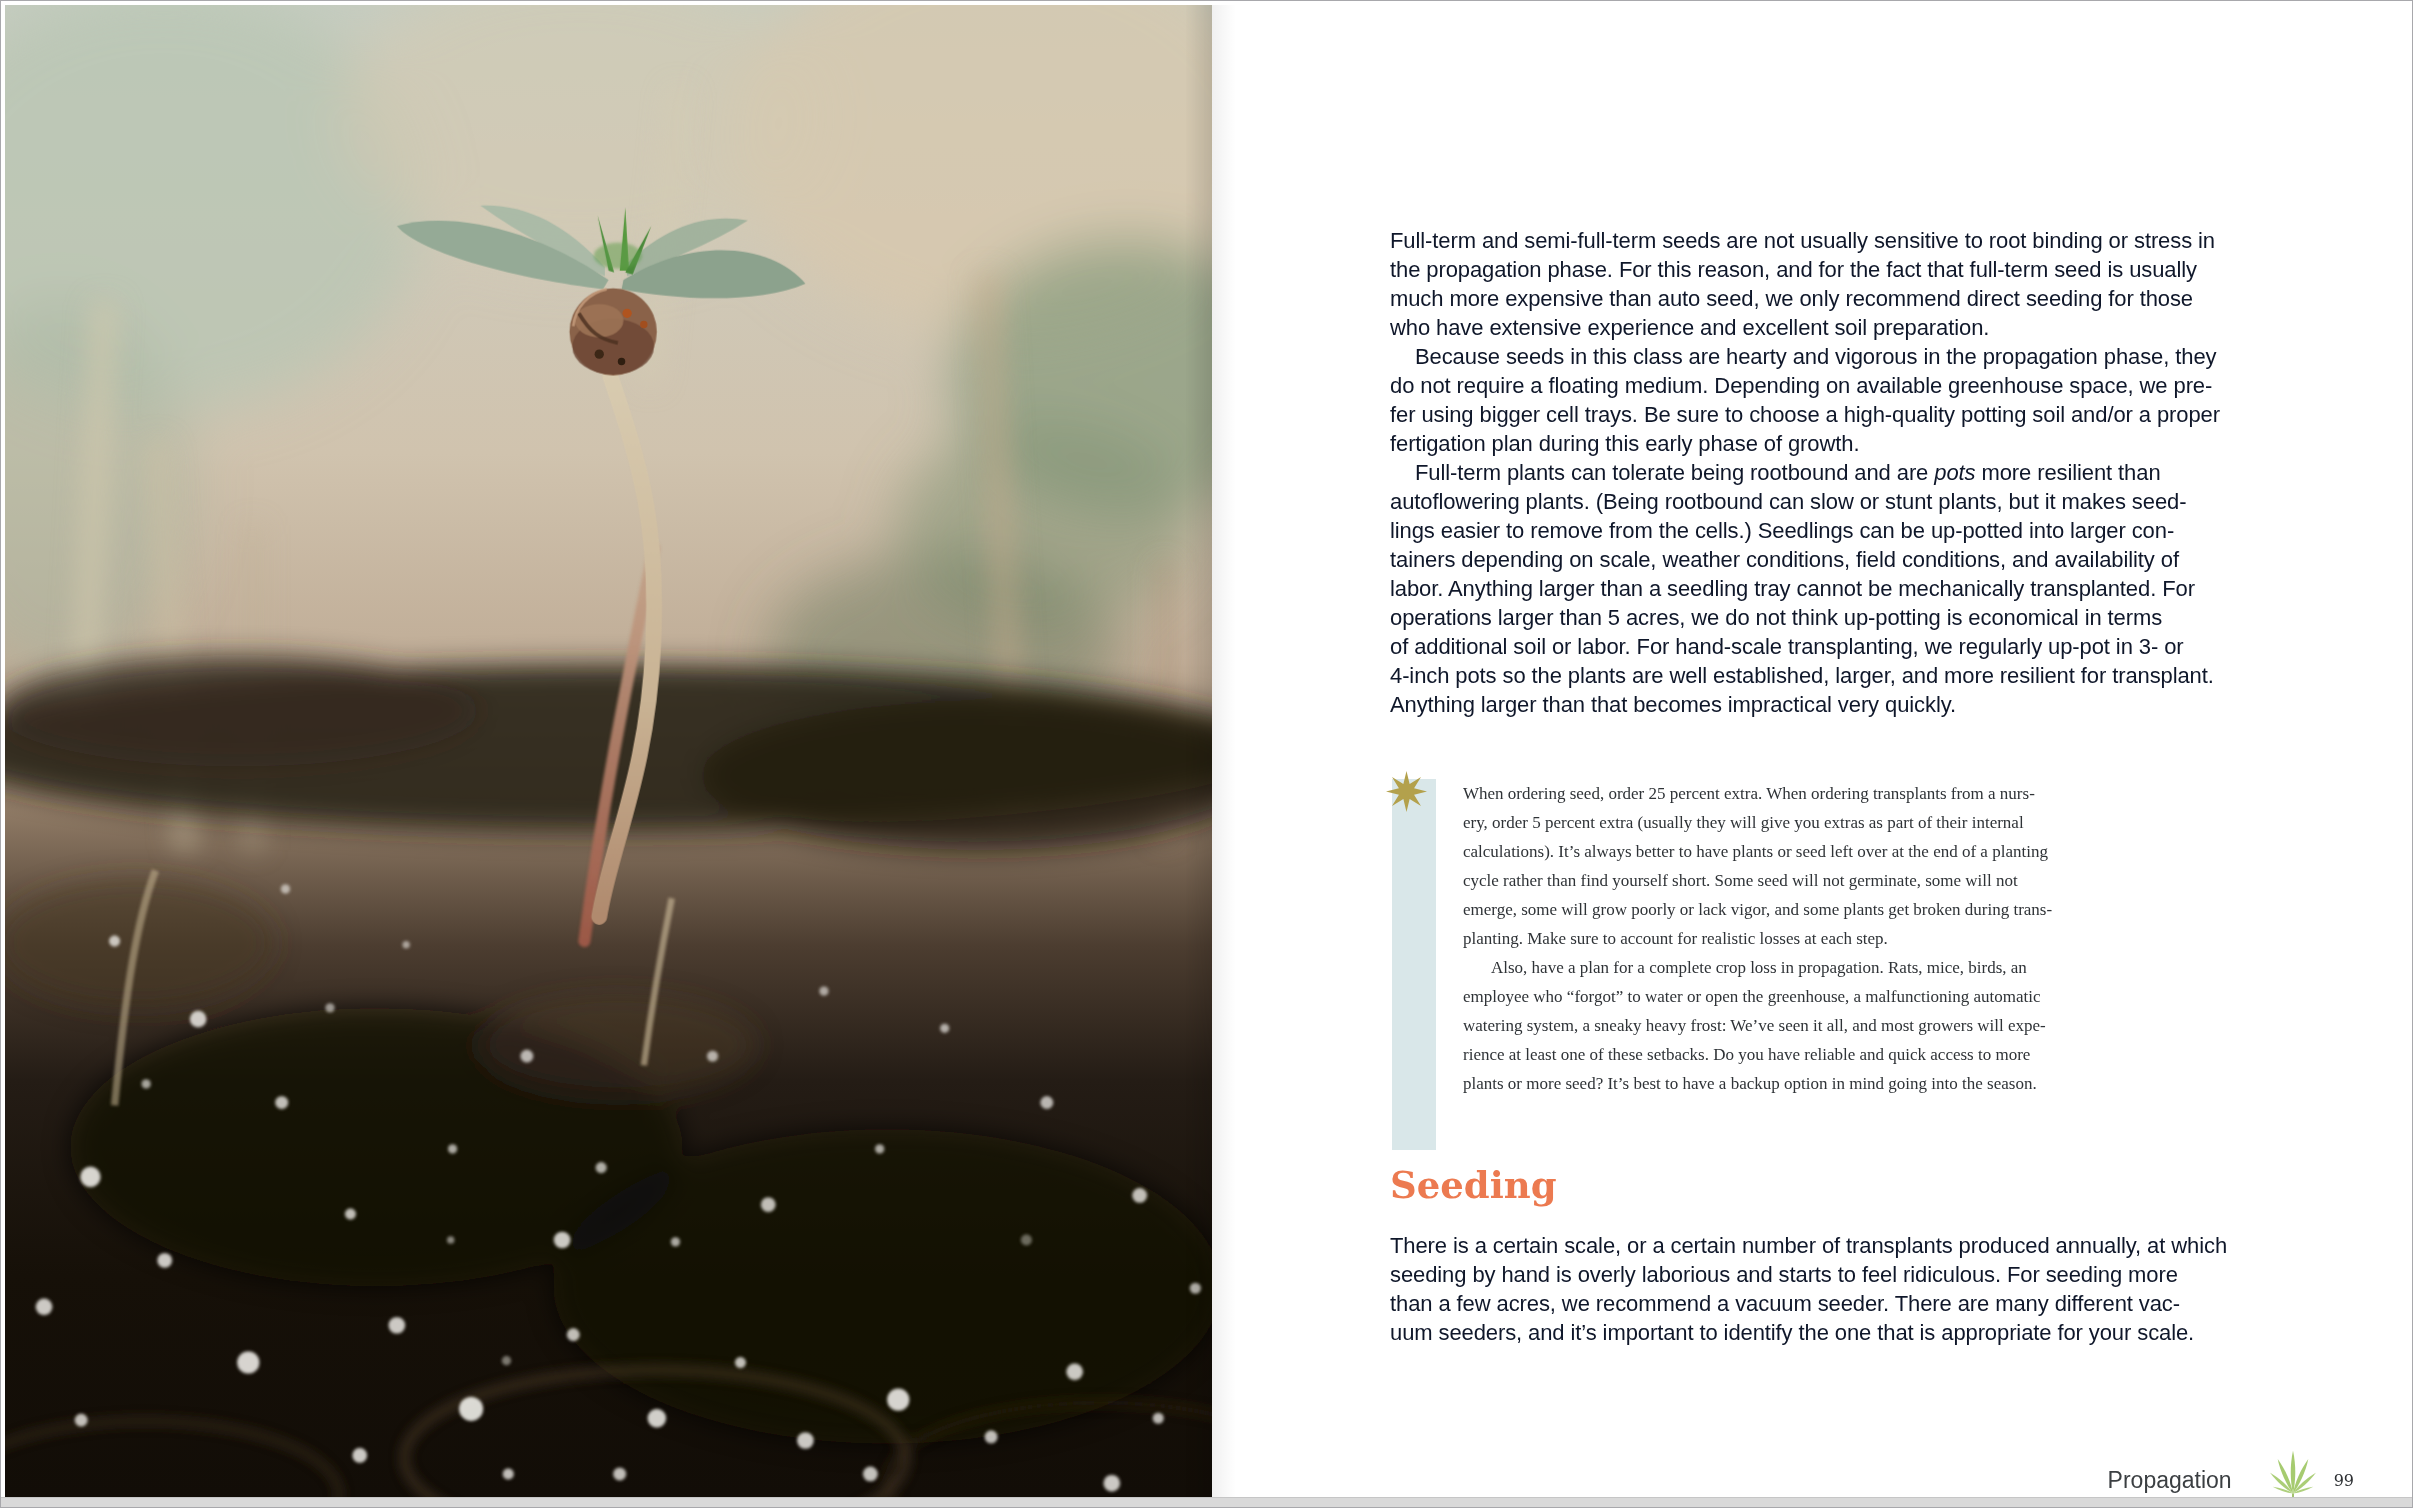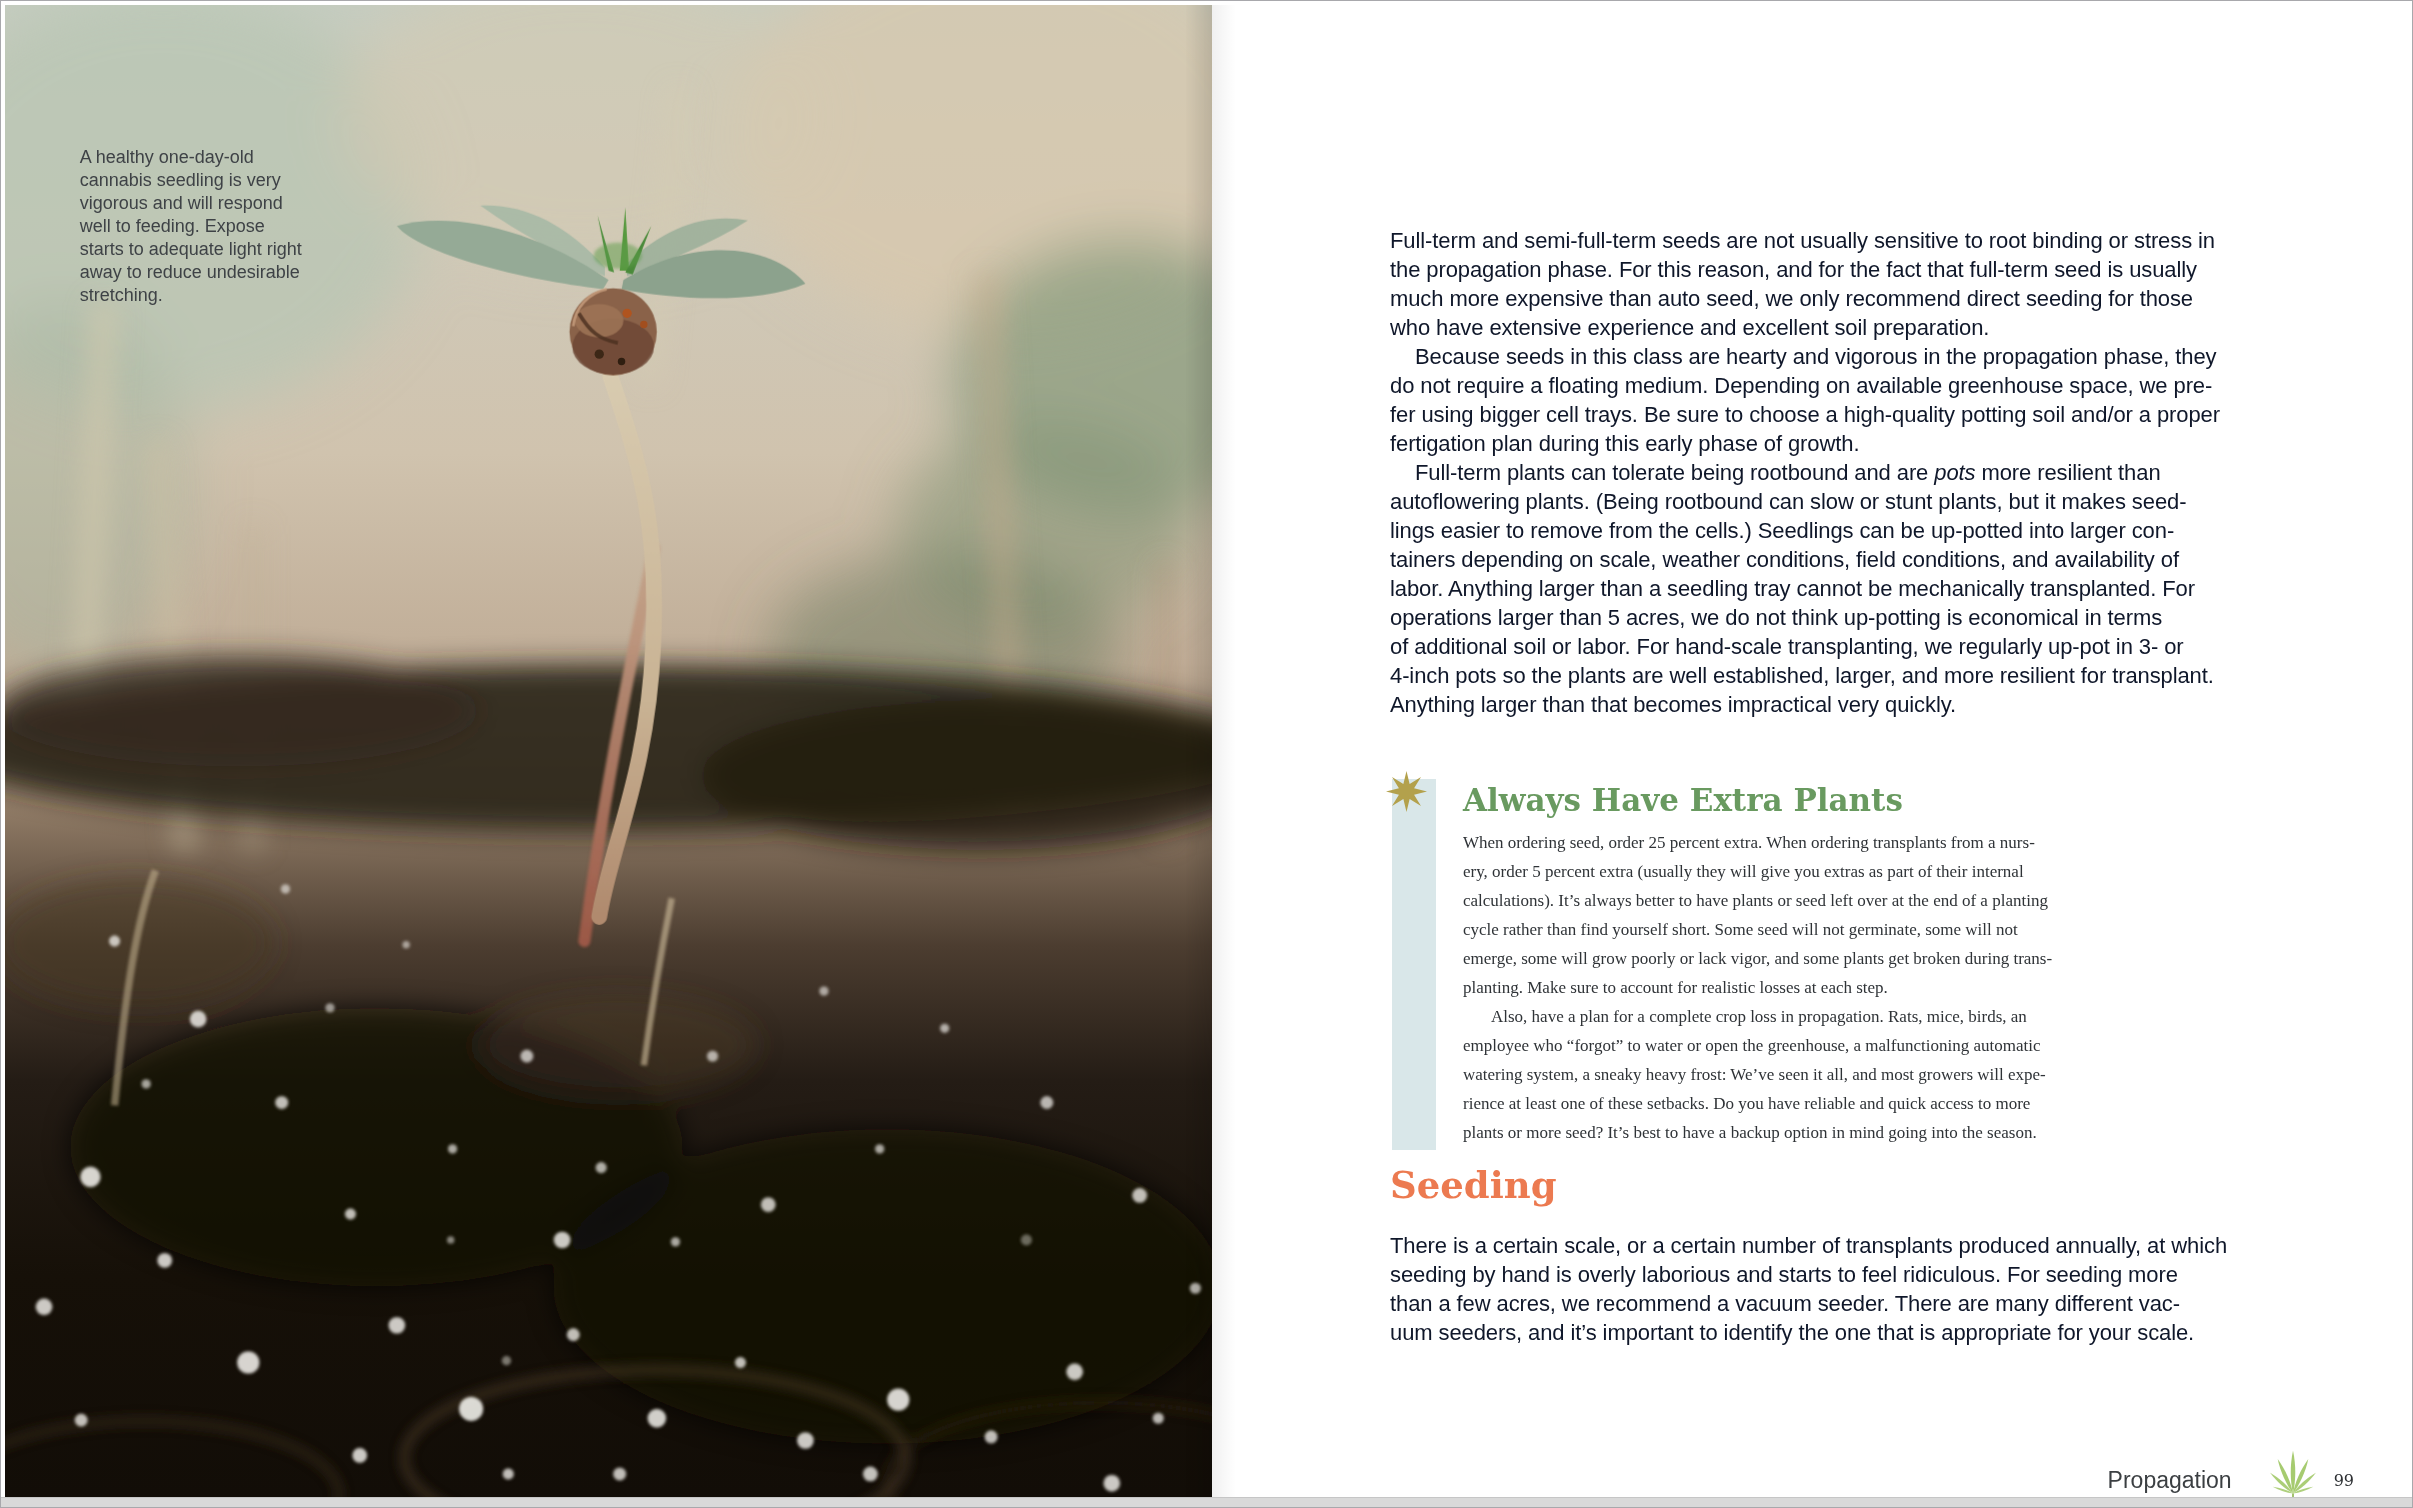--- a/index.html
+++ b/index.html
@@ -207,27 +207,20 @@
         <path d="M612 346 A45 45 0 0 1 648 306" fill="none" stroke="#c9a07f" stroke-width="3" opacity="0.8"></path>
         <circle cx="670" cy="332" r="5" fill="#b0541f"></circle>
           <circle cx="688" cy="344" r="4" fill="#a24e1e"></circle>
         <circle cx="640" cy="376" r="5" fill="#3c2716"></circle>
           <circle cx="664" cy="384" r="4" fill="#2f1e10"></circle>
       </g>
 
       <rect x="1271" y="0" width="30" height="1609" fill="url(#edgeShade)"></rect>
     </svg>
 
-    <div class="photo-caption">A healthy one-day-old
-cannabis seedling is very
-vigorous and will respond
-well to feeding. Expose
-starts to adequate light right
-away to reduce undesirable
-stretching.</div>
   </div>
 
   <div class="text-page">
 
 
     <div class="body-block">
       <p class="sans">Full-term and semi-full-term seeds are not usually sensitive to root binding or stress in
 the propagation phase. For this reason, and for the fact that full-term seed is usually
 much more expensive than auto seed, we only recommend direct seeding for those
 who have extensive experience and excellent soil preparation.</p>
@@ -245,21 +238,20 @@
 4-inch pots so the plants are well established, larger, and more resilient for transplant.
 Anything larger than that becomes impractical very quickly.</span></p>
     </div>
 
     <aside class="callout">
       <div class="callout-bar"></div>
       <svg class="star" viewBox="0 0 40 40">
         <polygon fill="#b3a14c" points="20,0 23.06,12.61 34.14,5.86 27.39,16.94 40,20 27.39,23.06 34.14,34.14 23.06,27.39 20,40 16.94,27.39 5.86,34.14 12.61,23.06 0,20 12.61,16.94 5.86,5.86 16.94,12.61"></polygon>
       </svg>
       <div class="callout-content">
-        <h2>Always Have Extra Plants</h2>
         <p class="serif">When ordering seed, order 25 percent extra. When ordering transplants from a nurs-
 ery, order 5 percent extra (usually they will give you extras as part of their internal
 calculations). It’s always better to have plants or seed left over at the end of a planting
 cycle rather than find yourself short. Some seed will not germinate, some will not
 emerge, some will grow poorly or lack vigor, and some plants get broken during trans-
 planting. Make sure to account for realistic losses at each step.</p>
         <p class="serif indent2">Also, have a plan for a complete crop loss in propagation. Rats, mice, birds, an
 employee who “forgot” to water or open the greenhouse, a malfunctioning automatic
 watering system, a sneaky heavy frost: We’ve seen it all, and most growers will expe-
 rience at least one of these setbacks. Do you have reliable and quick access to more

